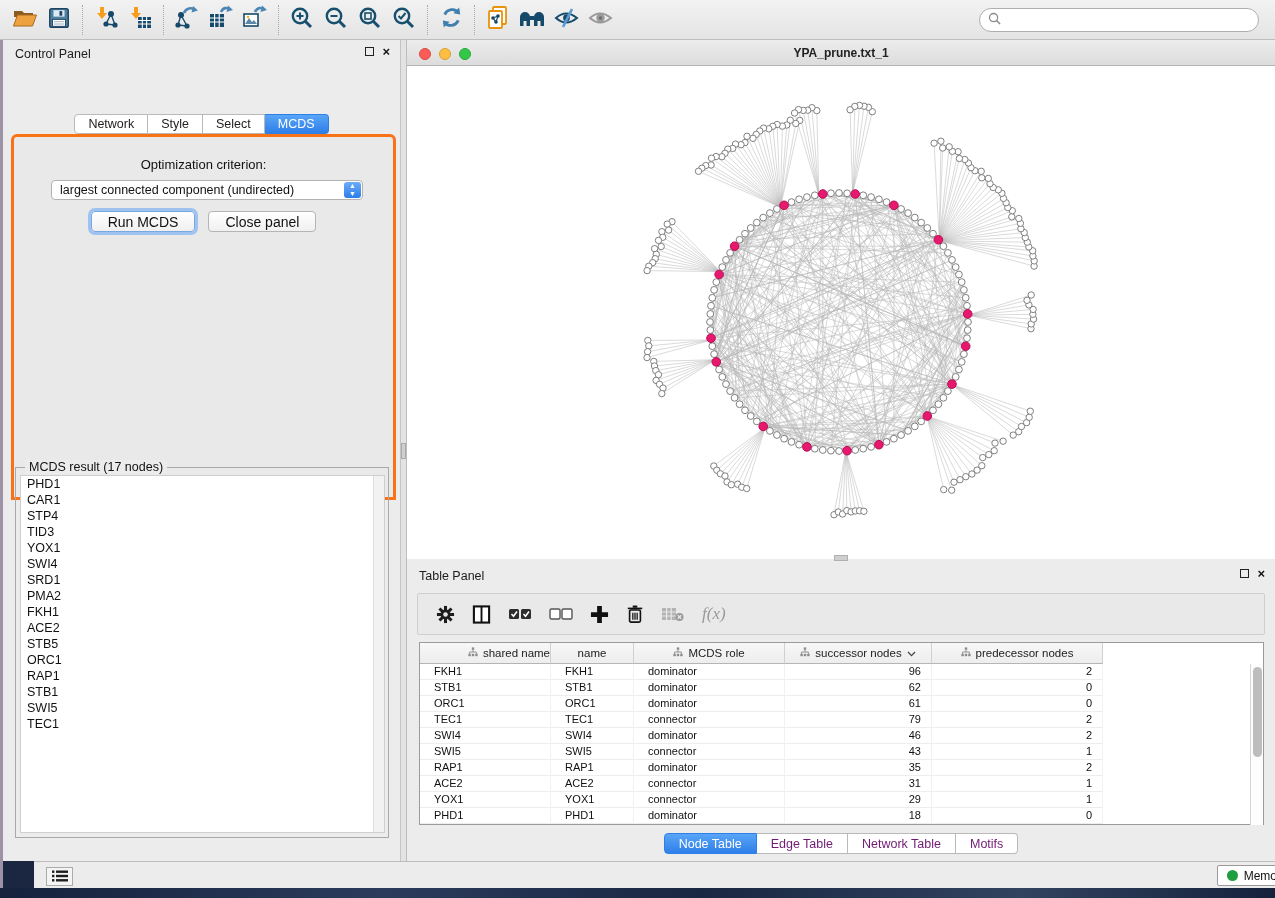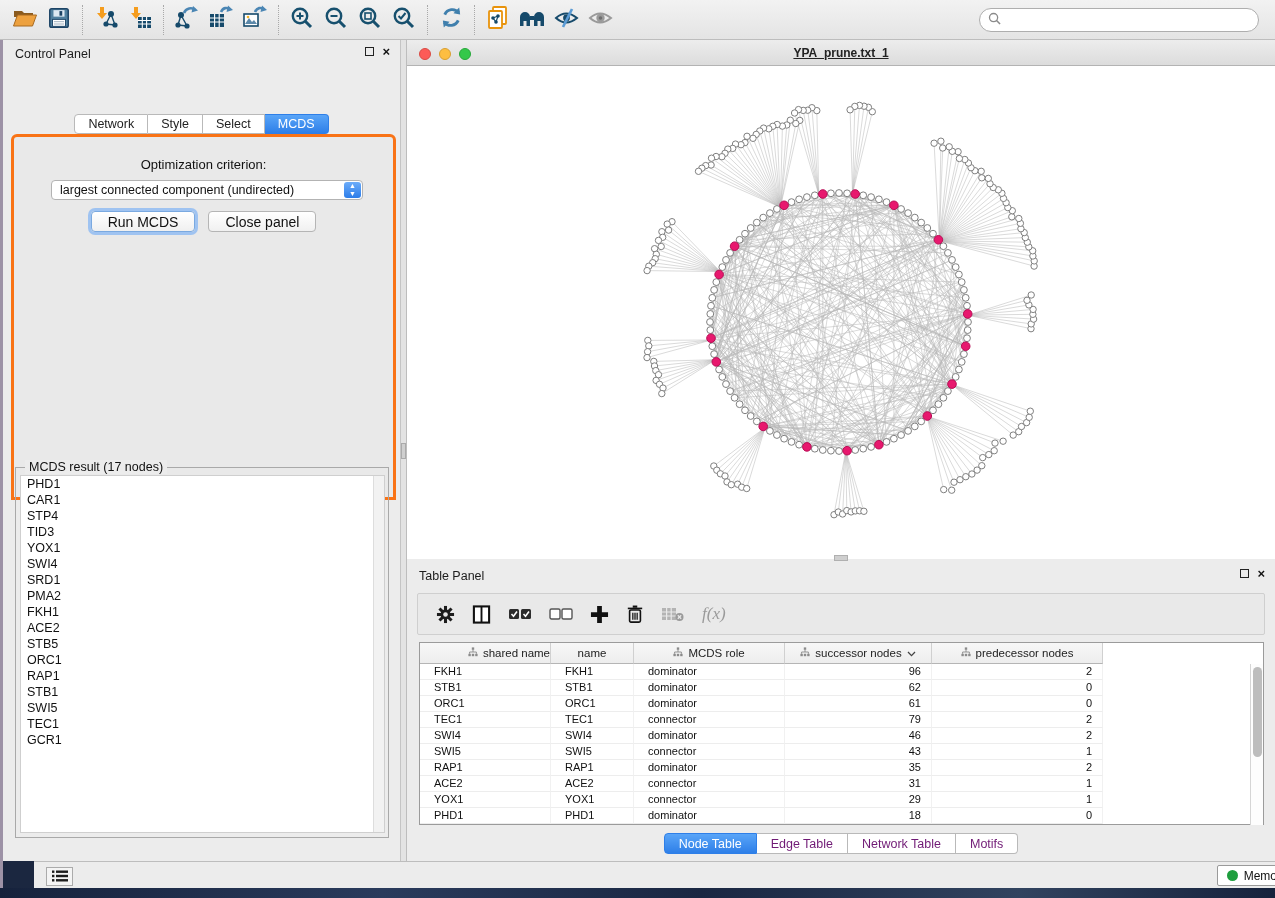--- a/index.html
+++ b/index.html
@@ -60,21 +60,21 @@
   #v-splitter-handle { position:absolute; left:0px; top:403px; width:5px; height:16px; background:#cfcfcf; border:1px solid #aaa; }
   #h-splitter-handle { left:834px; top:555px; width:14px; height:6px; background:#cfcfcf; border:1px solid #b0b0b0; }
 
   
   #network-titlebar { left:407px; top:40px; width:868px; height:26px; background:linear-gradient(#ededed,#dcdcdc);
     border-bottom:1px solid #b3b3b3; }
   .traffic { position:absolute; top:8px; width:12px; height:12px; border-radius:50%; }
   #tl-red { left:12px; background:#fc5b57; border:1px solid #d94b44; }
   #tl-yellow { left:32px; background:#fdbe41; border:1px solid #d9a032; }
   #tl-green { left:52px; background:#34c84a; border:1px solid #27a83a; }
-  #network-title { position:absolute; width:100%; top:6px; text-align:center; font-size:12px; font-weight:bold; color:#222;text-decoration:underline; }
+  #network-title { position:absolute; width:100%; top:6px; text-align:center; font-size:12px; font-weight:bold; color:#222; }
   #network-canvas { left:407px; top:66px; width:868px; height:493px; background:#fff; }
   #right-bg { left:407px; top:559px; width:868px; height:302px; background:#ececec; }
 
   
   #table-panel { left:407px; top:562px; width:868px; height:295px; }
   #tbl-toolbar { position:absolute; left:10px; top:31px; width:848px; height:42px; background:#e9e9e9;
     border:1px solid #cfcfcf; border-radius:2px; display:flex; align-items:center; gap:17px; padding-left:18px; }
   .ttb-icon { display:flex; align-items:center; justify-content:center; }
   #fx-label { font-family:"Liberation Serif","DejaVu Serif",serif; font-style:italic; font-size:17px; color:#9a9a9a; }
 
@@ -289,21 +289,20 @@
         <div class="mcds-item">SRD1</div>
         <div class="mcds-item">PMA2</div>
         <div class="mcds-item">FKH1</div>
         <div class="mcds-item">ACE2</div>
         <div class="mcds-item">STB5</div>
         <div class="mcds-item">ORC1</div>
         <div class="mcds-item">RAP1</div>
         <div class="mcds-item">STB1</div>
         <div class="mcds-item">SWI5</div>
         <div class="mcds-item">TEC1</div>
-        <div class="mcds-item">GCR1</div>
         <div id="mcds-scroll"></div>
     </div>
   </div>
 </div>
 
 <div id="v-splitter" class="abs">
   <div id="v-splitter-handle"></div>
 </div>
 
 <div id="network-titlebar" class="abs">

